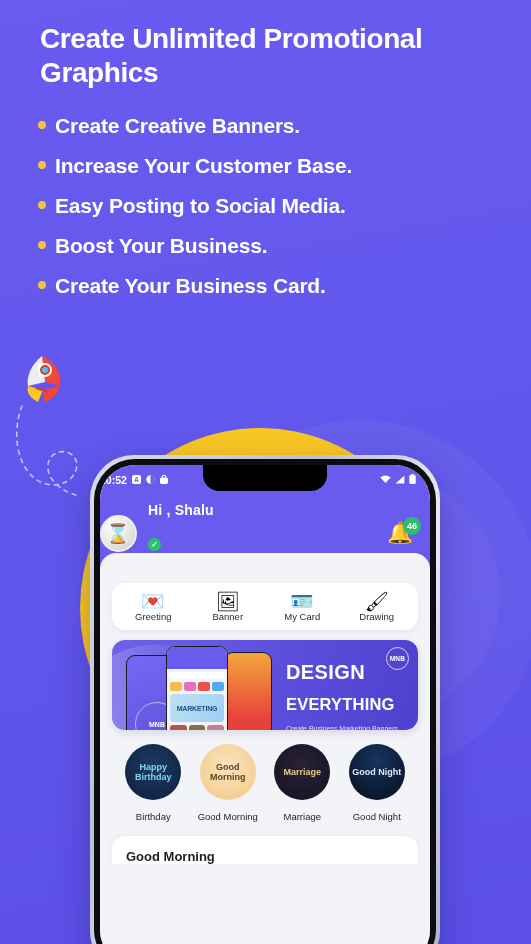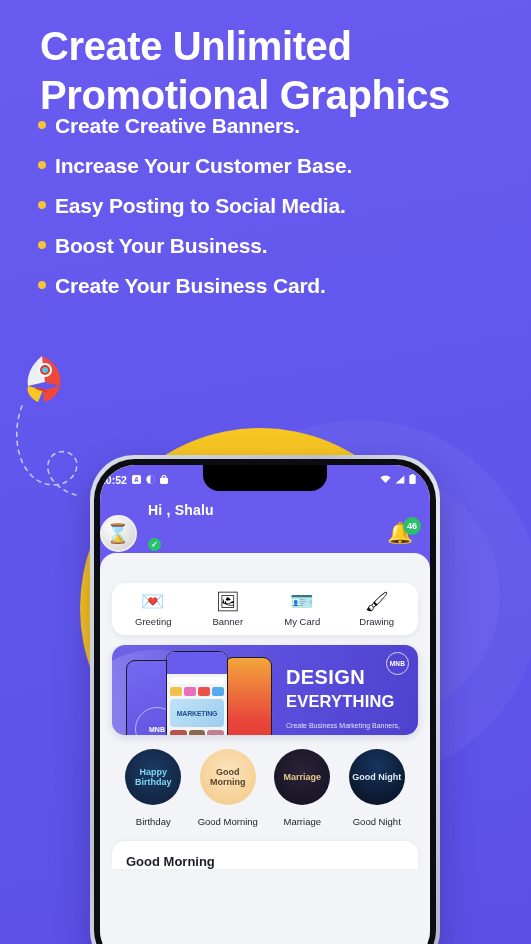--- a/index.html
+++ b/index.html
@@ -32,21 +32,21 @@
     border-radius: 50%;
     background: #F8C621;
   }
 
   
   #headline {
     position: absolute;
     left: 40px; top: 22px;
     width: 460px;
     color: #ffffff;
-    font-size: 40px;
+    font-size: 28px;
     font-weight: bold;
     line-height: 1.22;
     letter-spacing: -0.4px;
   }
   #bullet-list {
     position: absolute;
     left: 38px; top: 114px;
     width: 470px;
     list-style: none;
   }
@@ -185,21 +185,21 @@
   }
   #quick-actions {
     background: #fff;
     border-radius: 13px;
     display: flex;
     padding: 9px 4px 8px 4px;
     box-shadow: 0 2px 6px rgba(20,10,70,0.07);
   }
   .qa-item { flex: 1; text-align: center; }
   .qa-icon { font-size: 19px; line-height: 1; display: block; }
-  .qa-label { display:block; margin-top: 5px; font-size: 9.5px; color: #2b2b35; }
+  .qa-label { display:block; font-size: 9.5px; color: #2b2b35; }
 
   
   #hero-banner {
     position: relative;
     margin-top: 10px;
     height: 90px;
     border-radius: 13px;
     background: linear-gradient(105deg,#6F62E8 0%, #5C4EDC 55%, #4E41CE 100%);
     overflow: hidden;
     box-shadow: 0 3px 8px rgba(20,10,70,0.12);
@@ -214,21 +214,21 @@
   #hero-logo {
     position: absolute; right: 9px; top: 7px;
     width: 23px; height: 23px; border-radius: 50%;
     border: 1.4px solid rgba(255,255,255,0.75);
     color: #fff; font-size: 6.5px; font-weight: bold;
     display: flex; align-items: center; justify-content: center;
     letter-spacing: 0.3px;
   }
   #hero-text { position: absolute; left: 174px; top: 22px; width: 128px; }
   #hero-title-1 { color:#fff; font-size: 20px; font-weight: bold; letter-spacing: 0.4px; line-height:1; }
-  #hero-title-2 { color:#fff; font-size: 16.5px; font-weight: bold; letter-spacing: 0.2px; line-height:1.05; margin-top:6px; }
+  #hero-title-2 { color:#fff; font-size: 16.5px; font-weight: bold; letter-spacing: 0.2px; line-height:1.05; margin-top:14px; }
   #hero-sub { color:#e3dffb; font-size: 7px; line-height: 1.65; margin-top: 10px; }
 
   
   .mini-phone {
     position: absolute;
     border-radius: 9px;
     overflow: hidden;
     border: 1.6px solid #1b1b26;
     background: #6A5BEF;
   }

